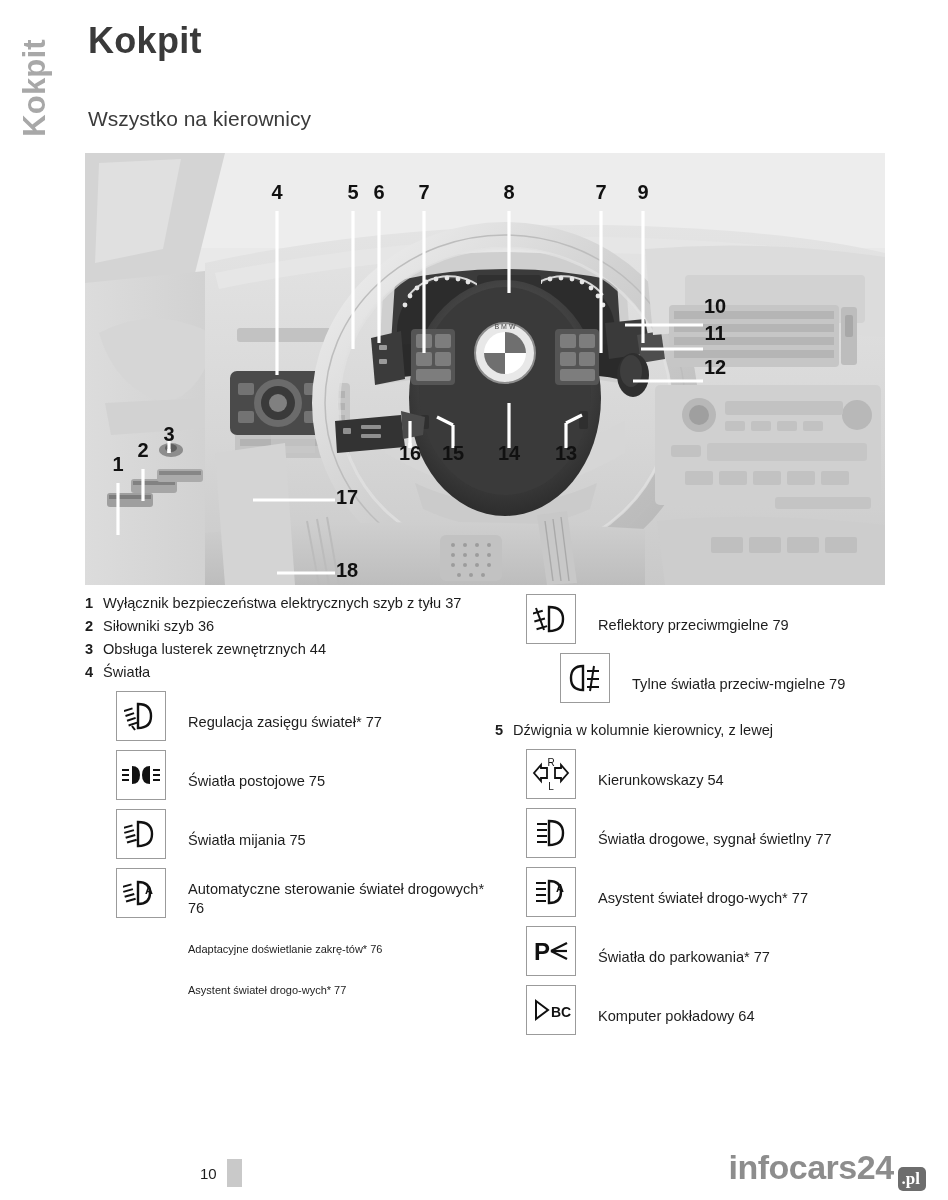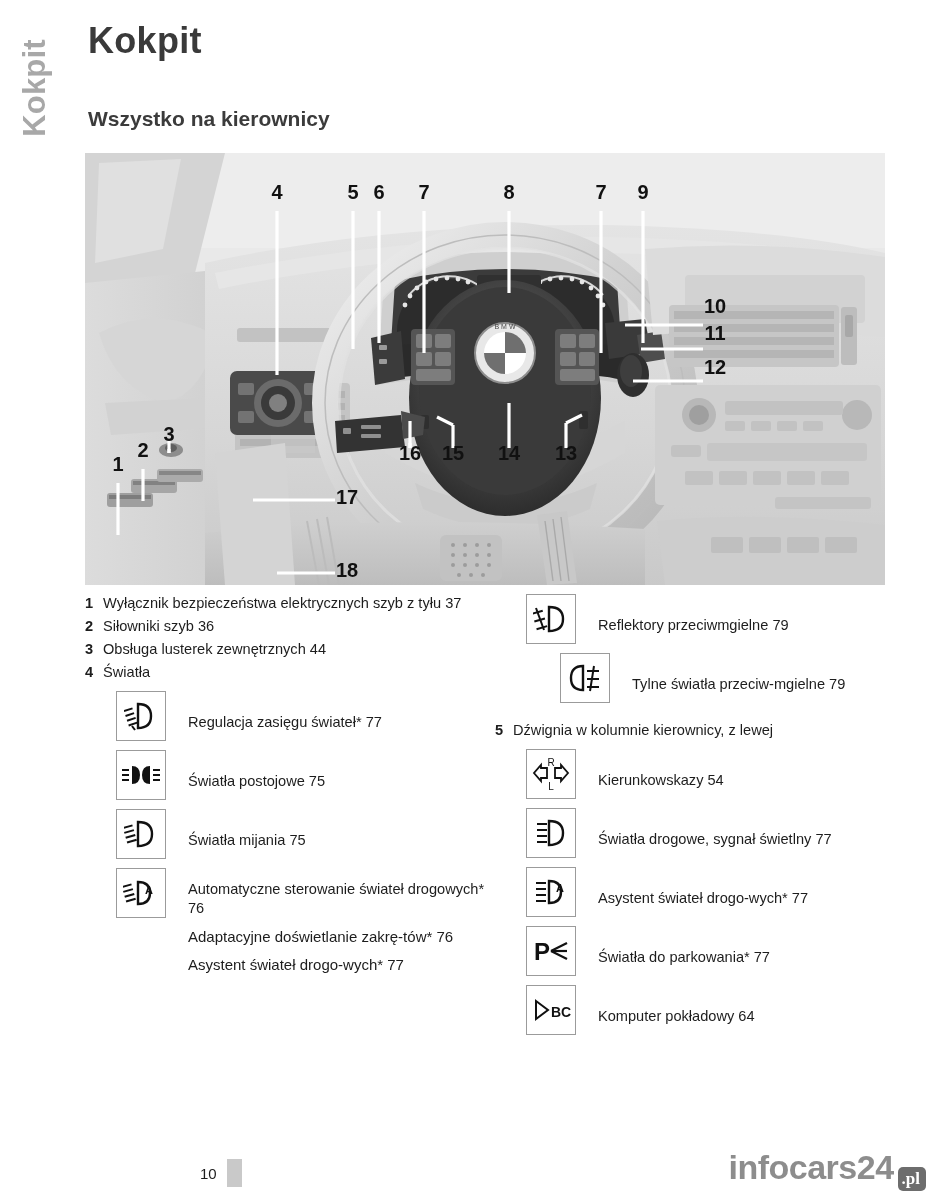--- a/index.html
+++ b/index.html
@@ -35,21 +35,21 @@
     left: 88px; top: 20px;
     font-size: 36px;
     font-weight: bold;
     color: #3a3a3a;
     letter-spacing: 0.3px;
   }
   .section-title {
     position: absolute;
     left: 88px; top: 107px;
     font-size: 21px;
-    font-weight: bold;
+    font-weight: normal;
     color: #3b3b3b;
   }
 
   
   .figure {
     position: absolute;
     left: 85px; top: 153px;
     width: 800px; height: 432px;
     background: #e9e9e9;
     overflow: hidden;
@@ -90,23 +90,23 @@
     margin-right: 22px;
   }
   .icon-box svg { display:block; }
   .icon-label {
     padding-top: 12px;
     font-size: 14.6px;
     line-height: 19px;
   }
   .sub-text {
     margin-left: 103px;
-    font-size: 15px;
+    font-size: 11px;
     line-height: 19px;
-    margin-top: 9px;
+    margin-top: 22px;
   }
 
   
   .page-num {
     position: absolute;
     left: 200px; top: 1165px;
     font-size: 15px;
     color: #1d1d1d;
   }
   .page-tab {

